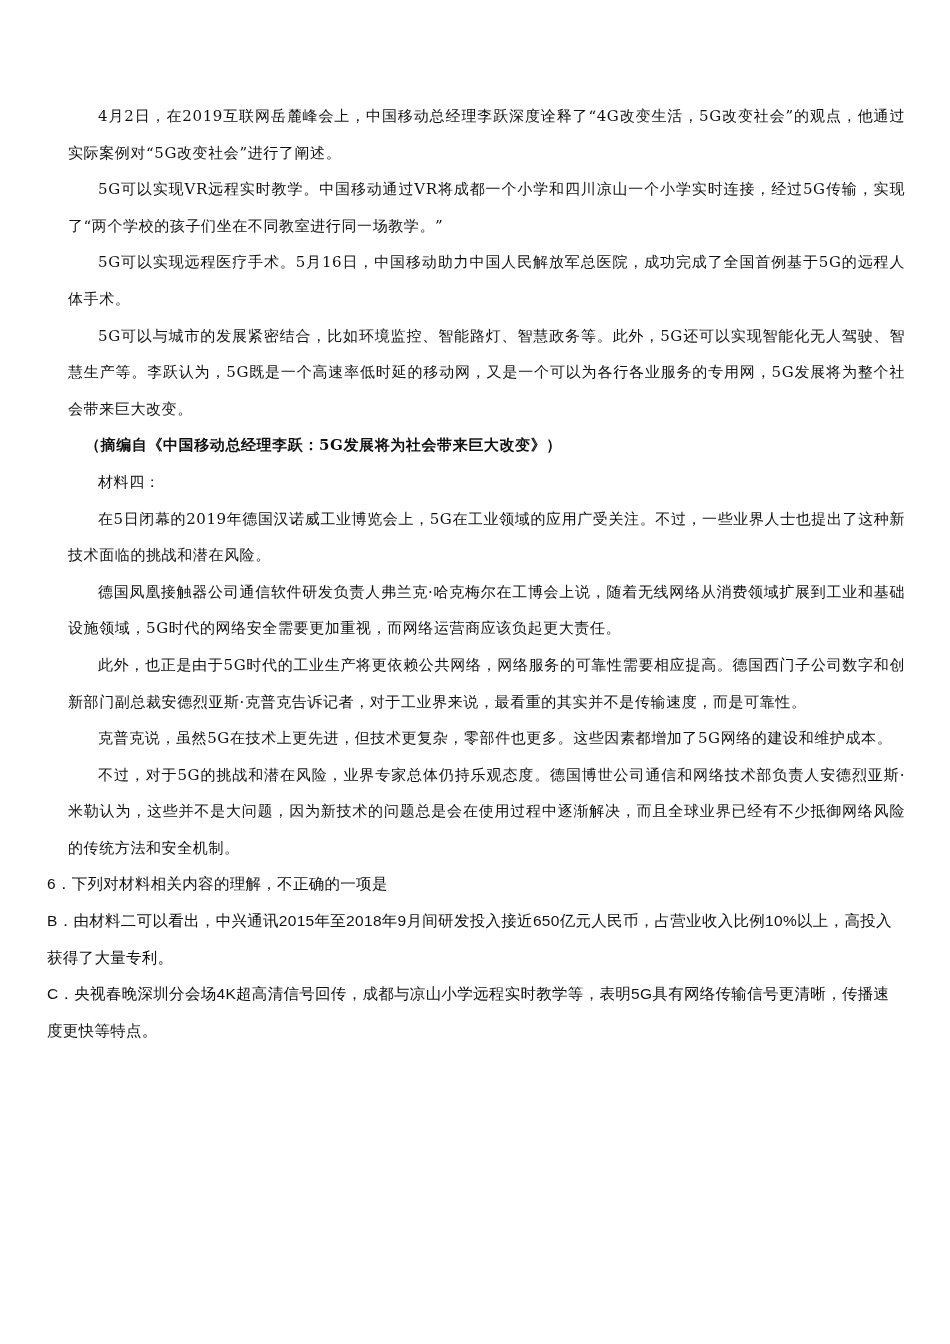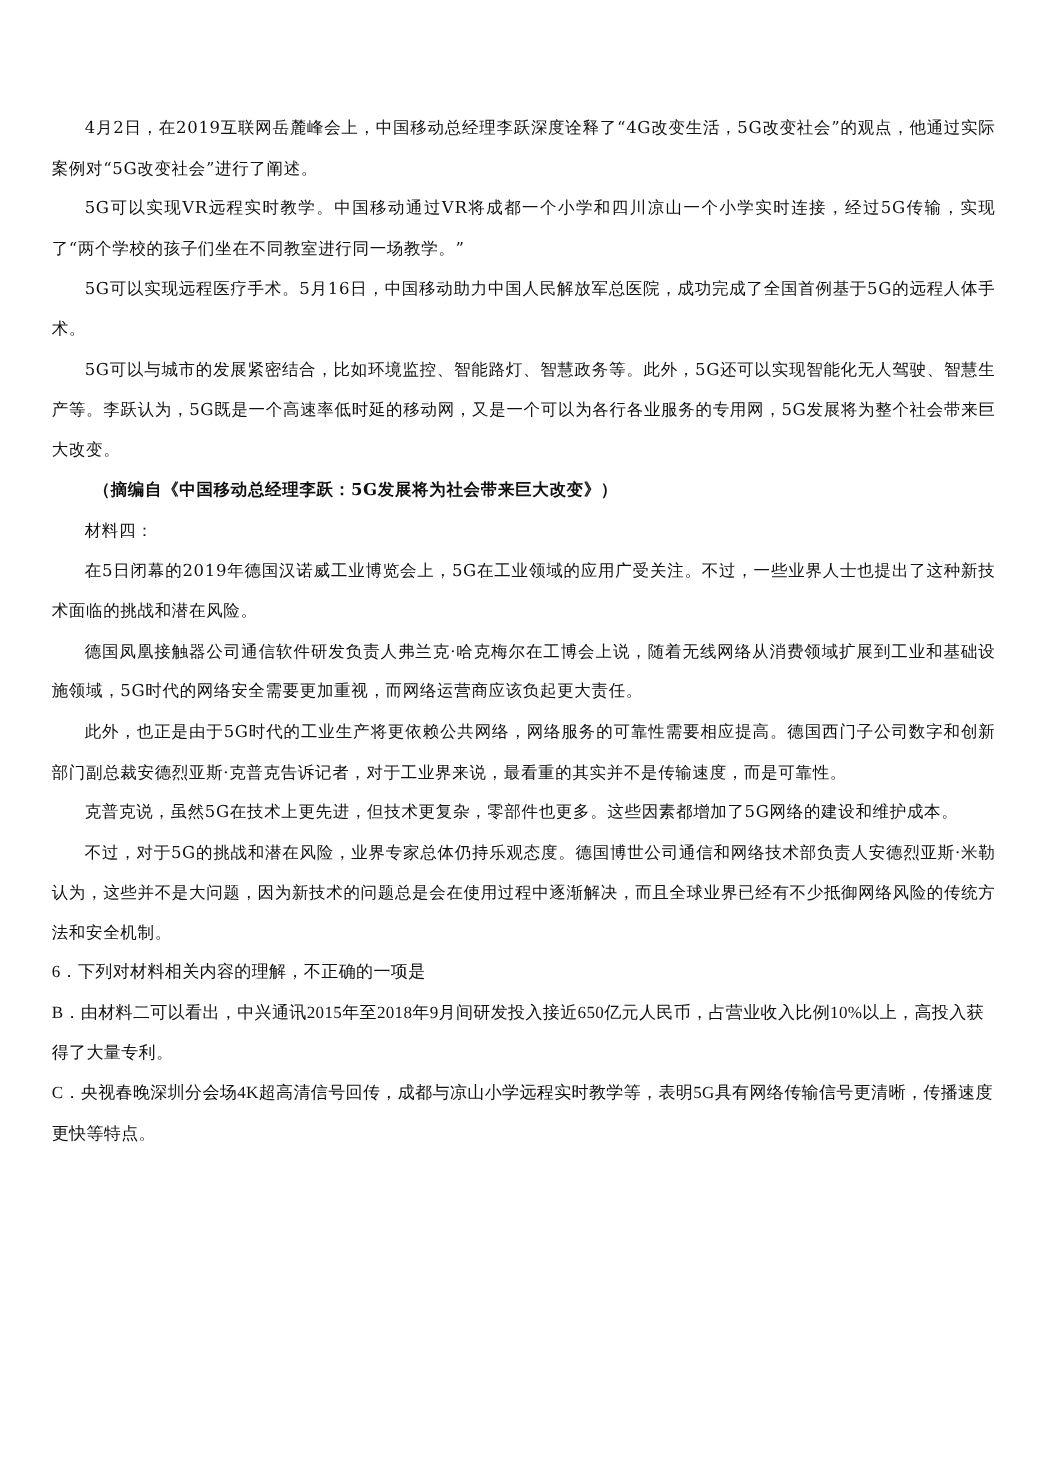--- a/index.html
+++ b/index.html
@@ -4,23 +4,23 @@
 <style>
   html, body { margin: 0; padding: 0; background: #ffffff; }
   body { width: 950px; height: 1344px; position: relative; overflow: hidden; }
   .page {
     position: absolute; left: 47px; top: 98px; width: 858px;
     font-family: "DejaVu Serif", "Liberation Serif", serif;
     font-size: 15px; color: #111; line-height: 36.6px;
     letter-spacing: 0.6px;
   }
   .p { margin: 0; text-align: justify; text-align-last: left; }
-  .indent { text-indent: 30px; }
+  .indent { text-indent: 30px; margin-left: 21px; }
   .source { padding-left: 38px; font-weight: bold; }
-  .q { margin: 0; font-family: Liberation Serif, serif; font-size: 15.5px; letter-spacing: 0.3px; }
+  .q { margin: 0; font-family: Liberation Sans, sans-serif; font-size: 15.5px; letter-spacing: 0.3px; }
 </style>
 </head>
 <body>
 
 <div class="page">
   <p class="p indent">4月2日，在2019互联网岳麓峰会上，中国移动总经理李跃深度诠释了“4G改变生活，5G改变社会”的观点，他通过实际案例对“5G改变社会”进行了阐述。</p>
   <p class="p indent">5G可以实现VR远程实时教学。中国移动通过VR将成都一个小学和四川凉山一个小学实时连接，经过5G传输，实现了“两个学校的孩子们坐在不同教室进行同一场教学。”</p>
   <p class="p indent">5G可以实现远程医疗手术。5月16日，中国移动助力中国人民解放军总医院，成功完成了全国首例基于5G的远程人体手术。</p>
   <p class="p indent">5G可以与城市的发展紧密结合，比如环境监控、智能路灯、智慧政务等。此外，5G还可以实现智能化无人驾驶、智慧生产等。李跃认为，5G既是一个高速率低时延的移动网，又是一个可以为各行各业服务的专用网，5G发展将为整个社会带来巨大改变。</p>
   <p class="p source">（摘编自《中国移动总经理李跃：5G发展将为社会带来巨大改变》）</p>

